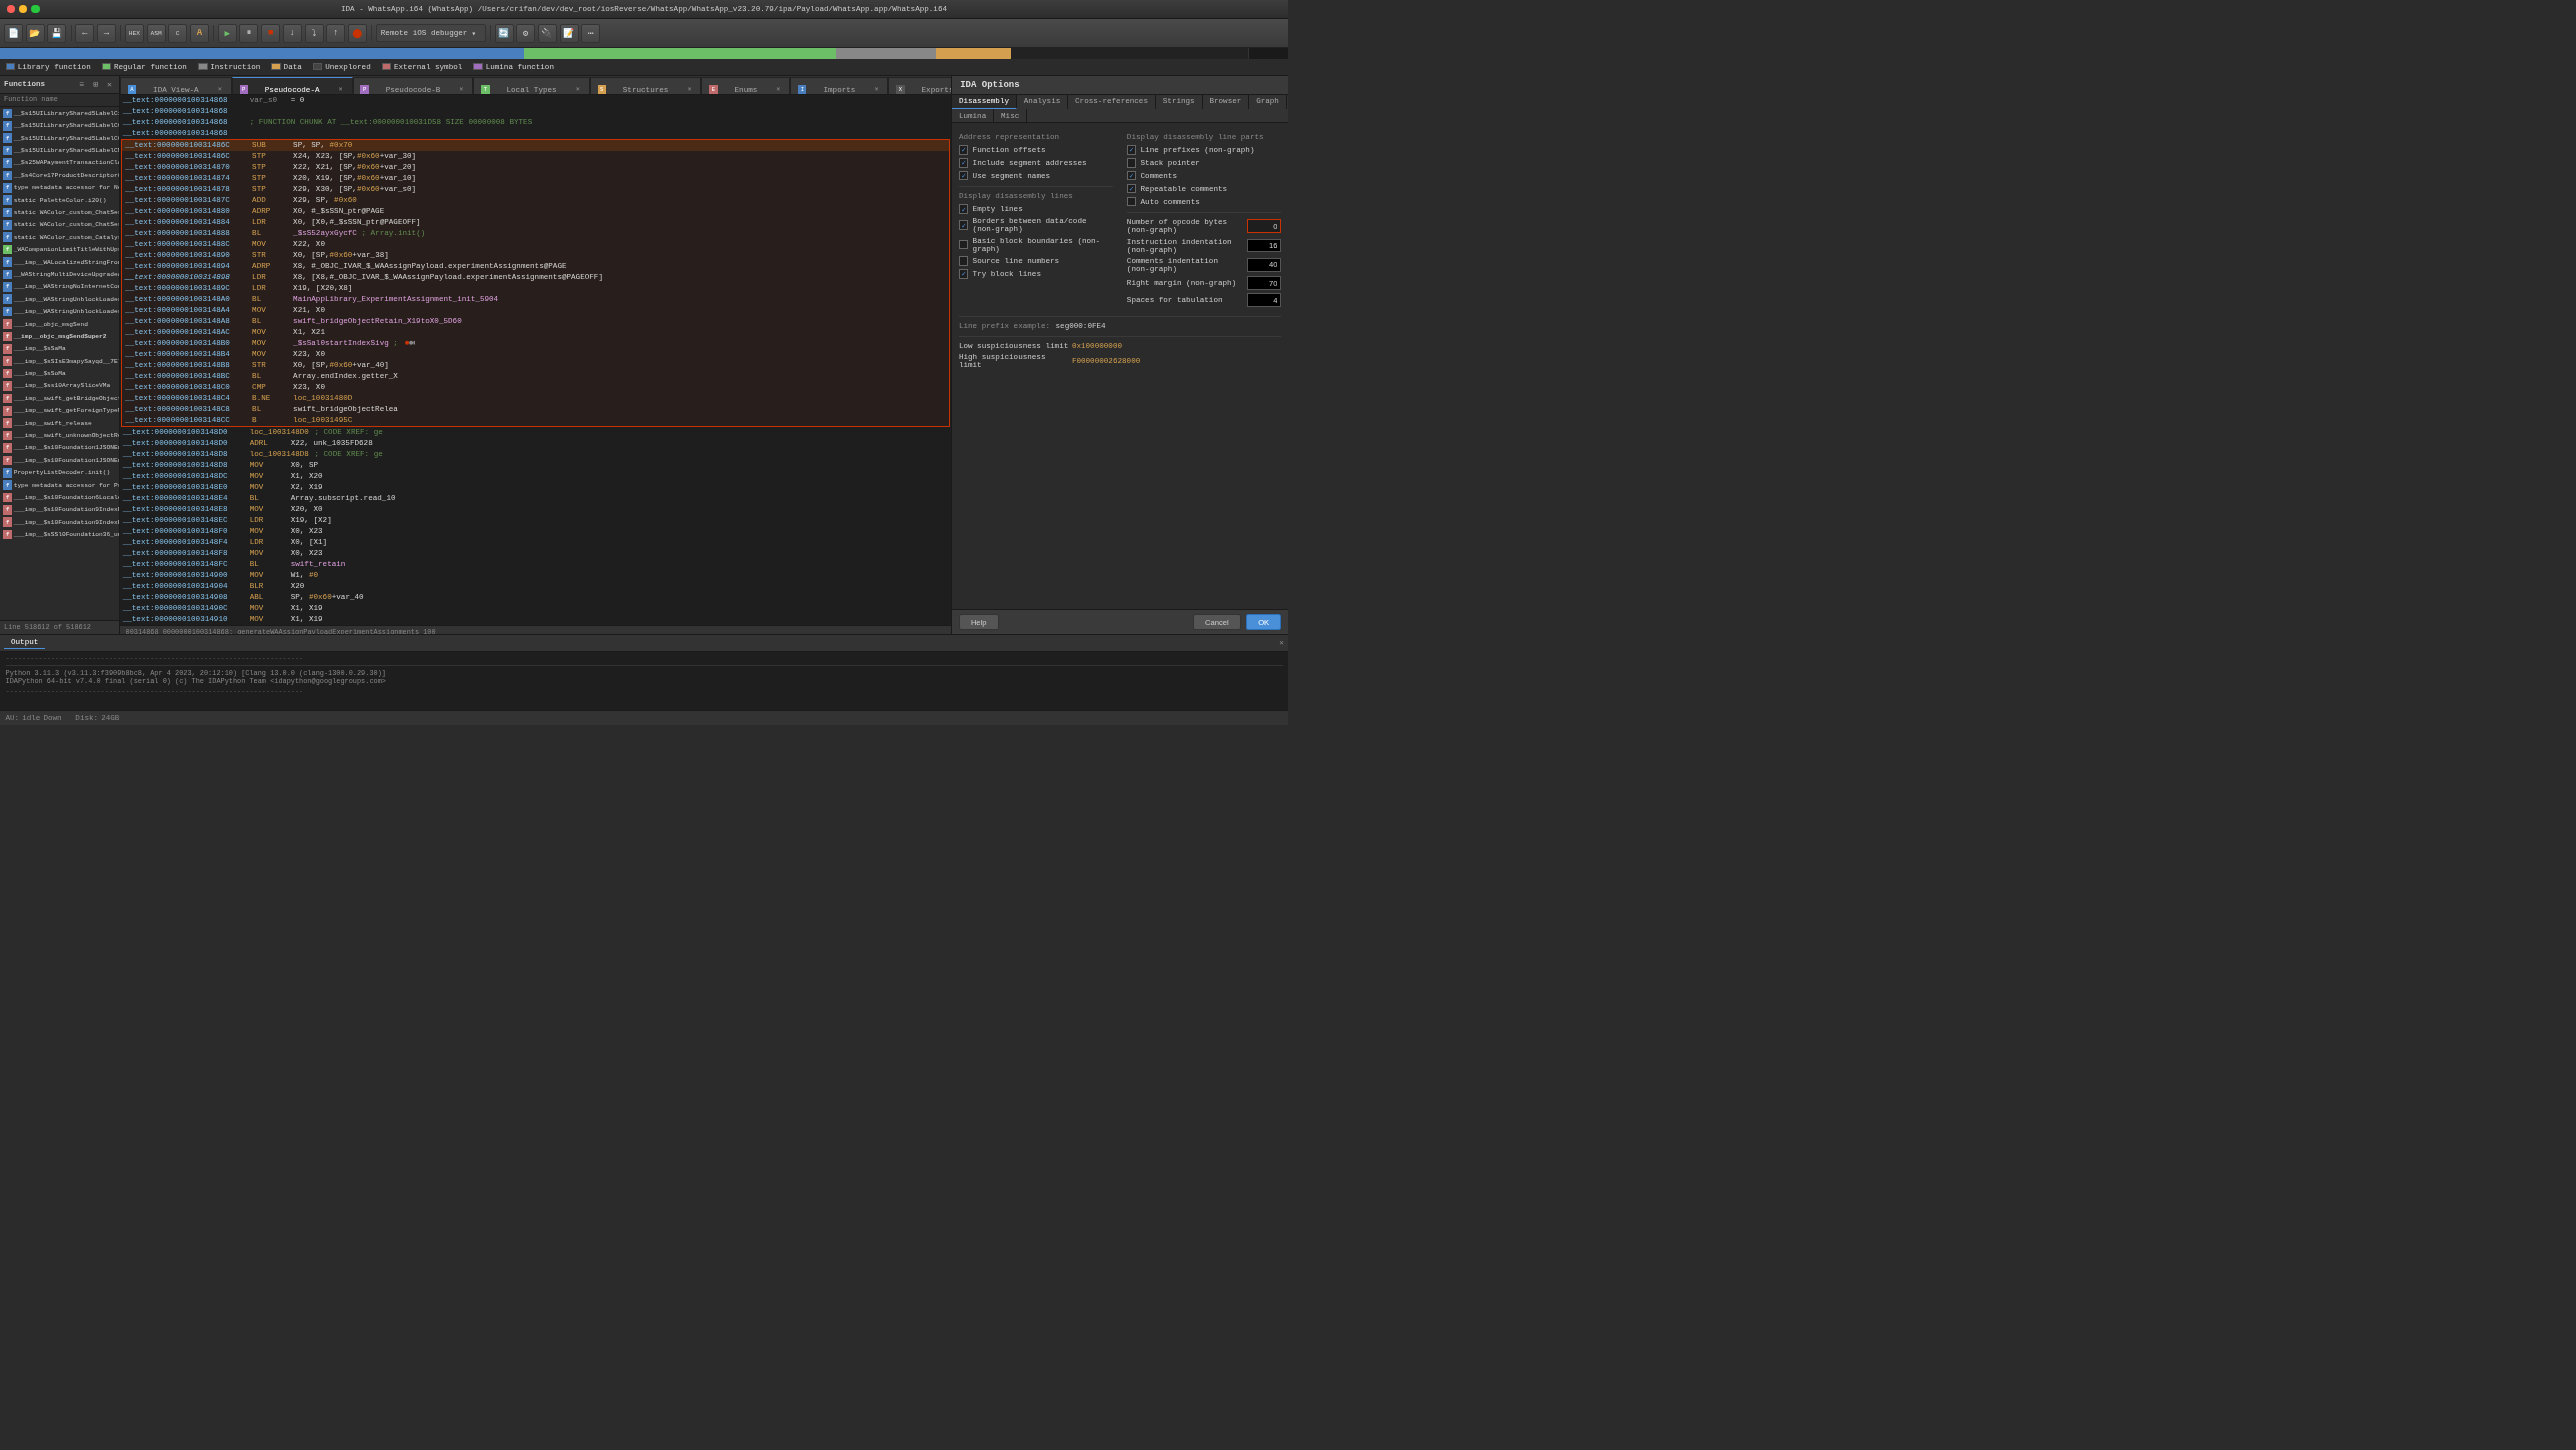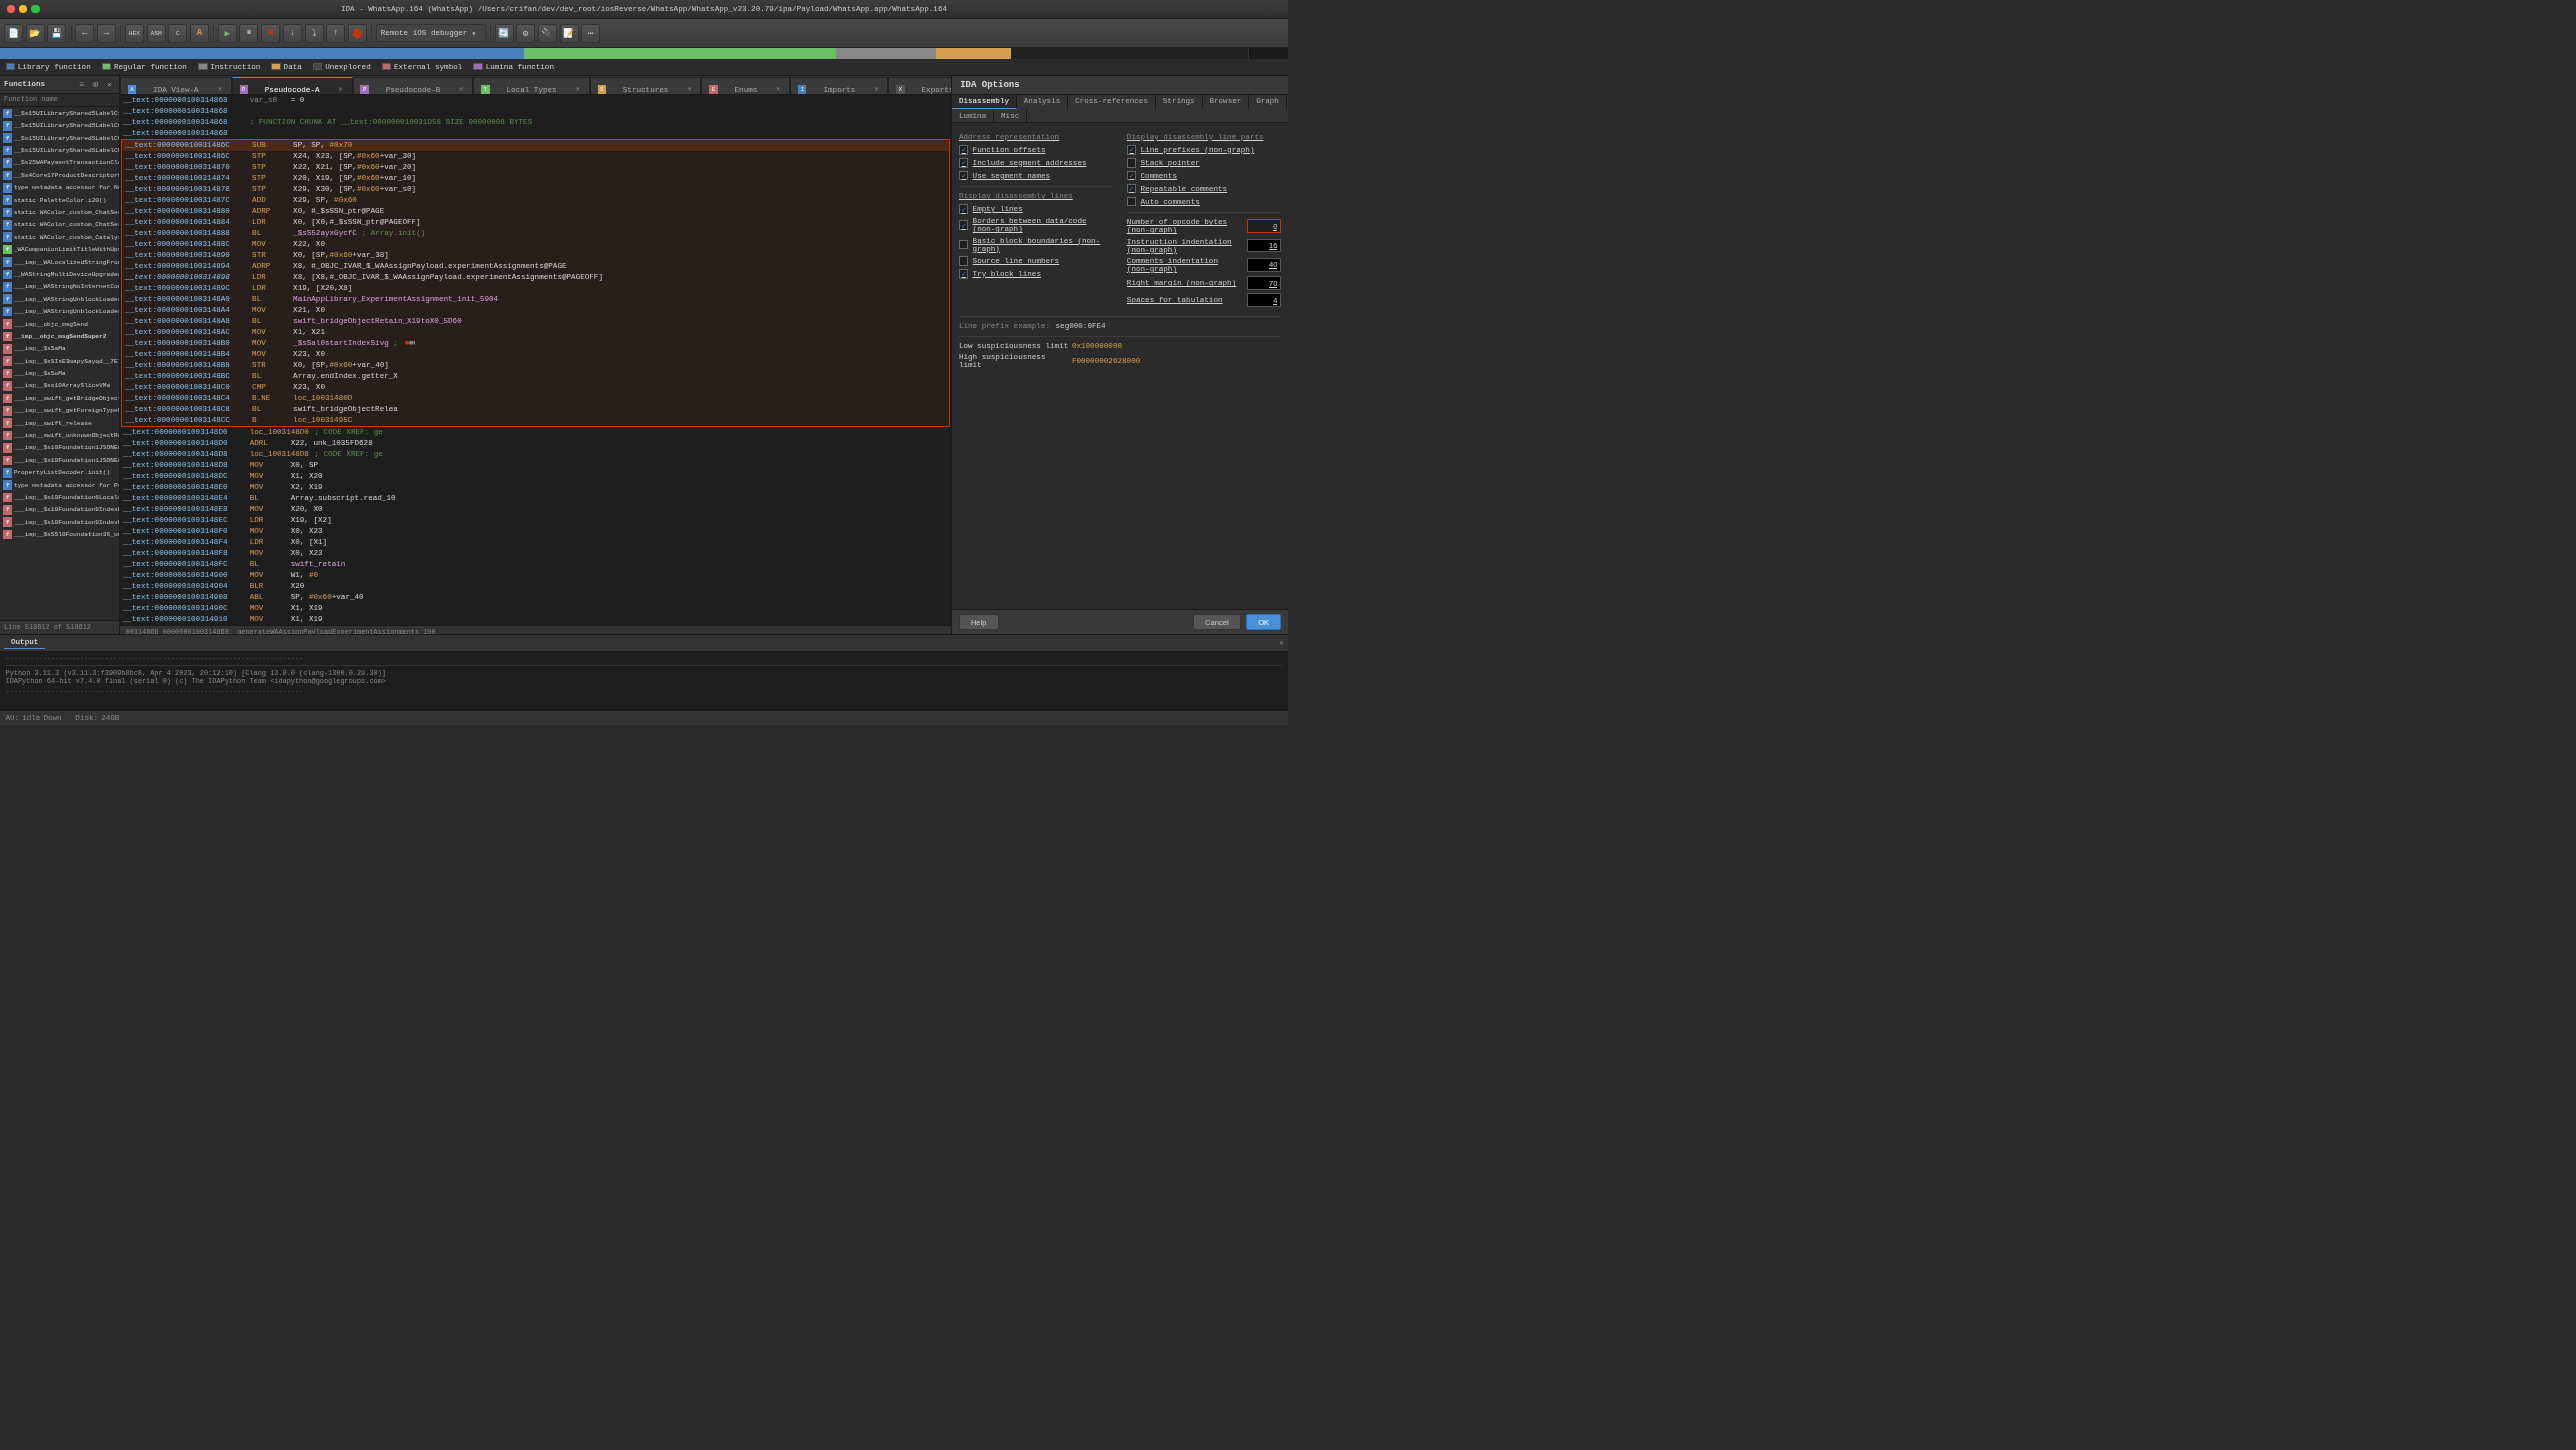--- a/index.html
+++ b/index.html
@@ -498,21 +498,20 @@
     .status-segment {
       display: flex;
       align-items: center;
       gap: 3px;
     }
 
     
     .opt-two-col {
       display: flex;
       gap: 13.7px;
-      text-decoration: underline;
     }
     .opt-col-left { flex: 1; }
     .opt-col-right { flex: 1; }
 
     ::-webkit-scrollbar { width: 5.5px; height: 5.5px; }
     ::-webkit-scrollbar-track { background: #1a1a1a; }
     ::-webkit-scrollbar-thumb { background: #555; border-radius: 2.7px; }
     .code-label {
       color: #d4a050;
     }

